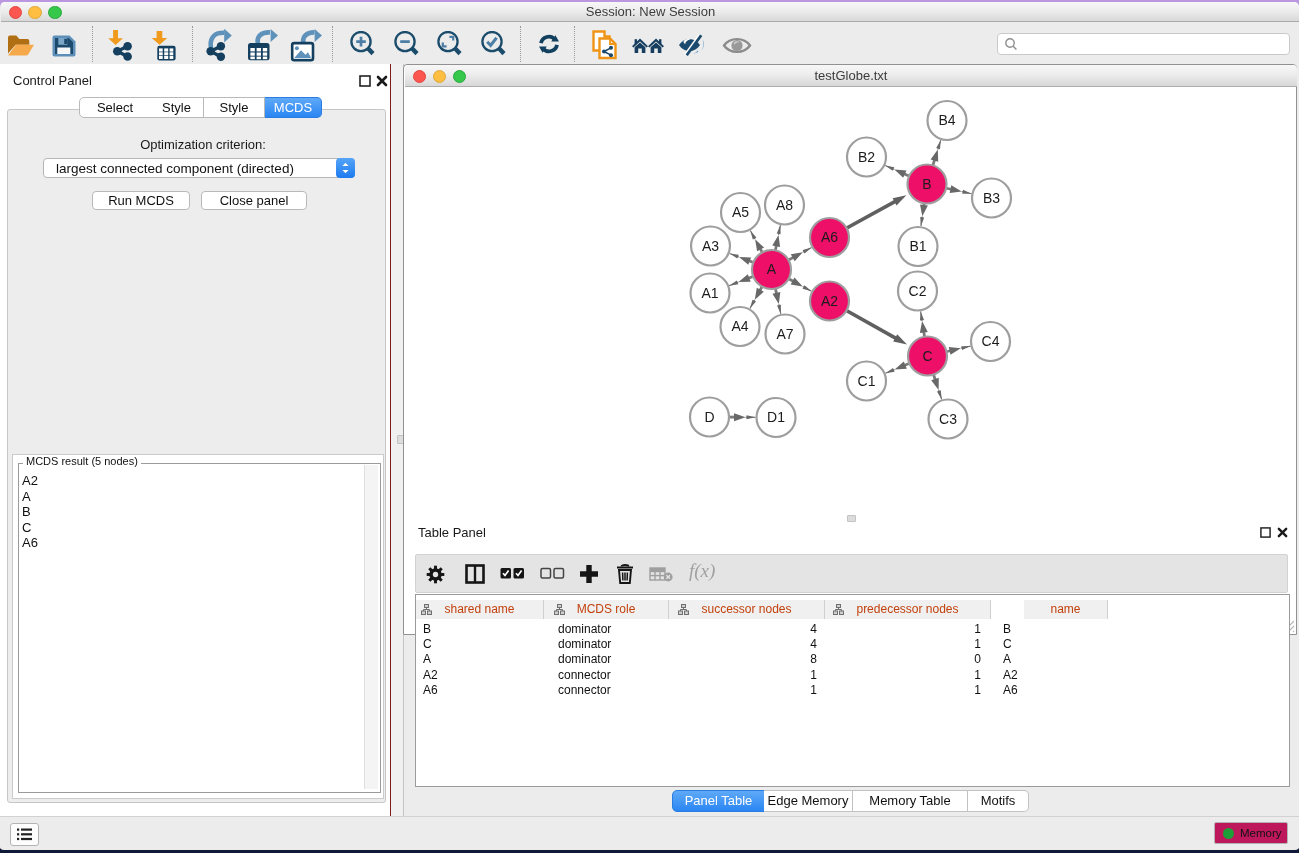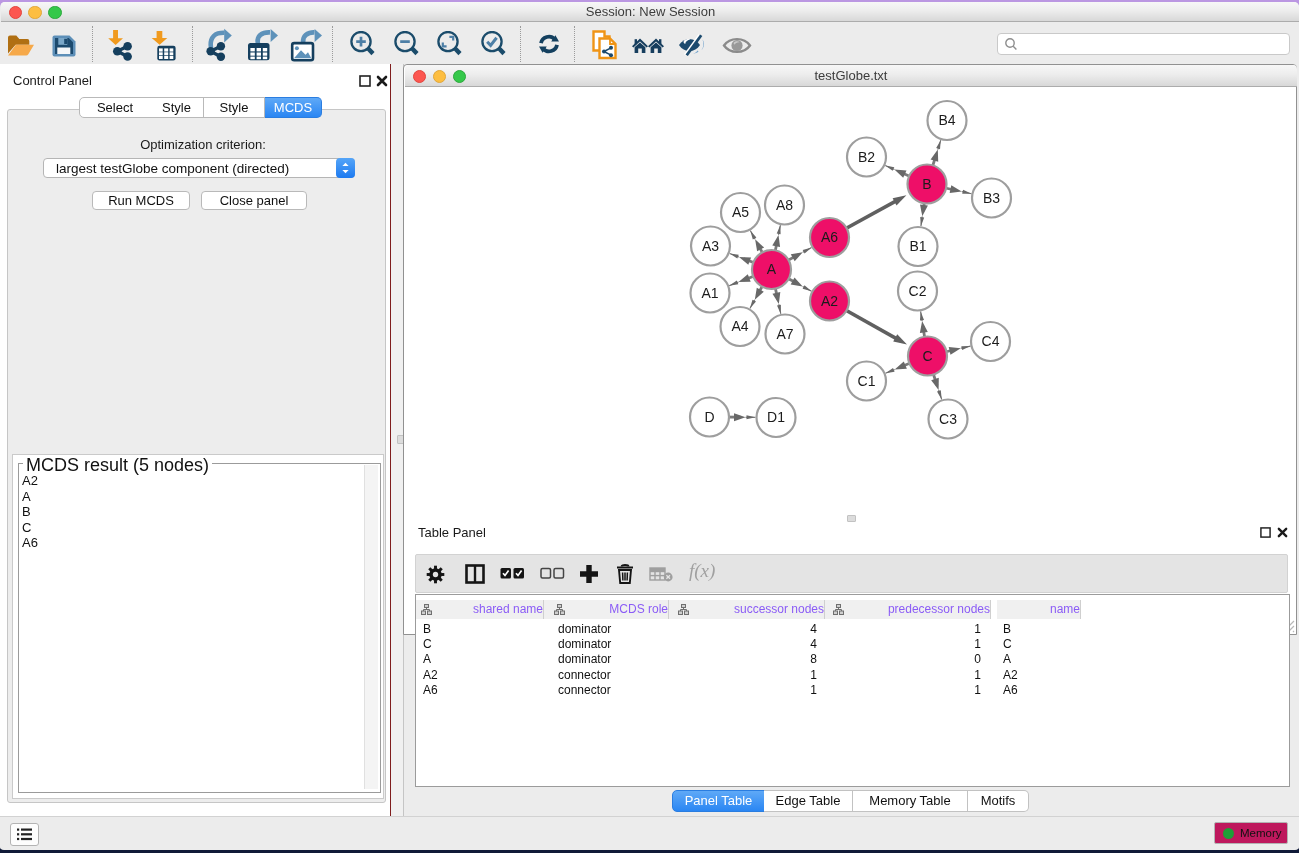--- a/index.html
+++ b/index.html
@@ -20,21 +20,21 @@
 #gap{position:absolute;left:391px;top:62px;width:12px;height:752px;background:#f0f0f0;border-right:1px solid #c5c5c5}
 #cpbox{position:absolute;left:7px;top:45px;width:377px;height:692px;background:#ededed;border:1px solid #c6c6c6;border-radius:3px}
 .tab{position:absolute;top:33px;height:19px;line-height:19px;background:#fff;border:1px solid #b9b9b9;font-size:13px;text-align:center;color:#111}
 .btn{position:absolute;height:17px;line-height:17px;background:#fff;border:1px solid #b9b9b9;border-radius:4px;font-size:13px;text-align:center;color:#111}
 
 #nw{position:absolute;left:403px;top:62px;width:894px;height:571px;background:#fff;border:1px solid #919191;border-radius:4px 4px 0 0;box-sizing:border-box}
 
 .hicon{display:inline-block;vertical-align:-1px}
 #ttool{position:absolute;left:415px;top:552px;width:871px;height:37px;background:#e4e4e4;border:1px solid #d2d2d2;border-radius:2px}
 #tbl{position:absolute;left:415px;top:592px;width:873px;height:191px;background:#fff;border:1px solid #9b9b9b}
-.th{position:absolute;top:5px;height:19px;background:#f0f0f0;border-right:1px solid #cfcfcf;box-sizing:border-box;font-size:12px;color:#8b5cf6;text-align:right;line-height:19px}
+.th{position:absolute;top:5px;height:19px;background:#f0f0f0;border-right:1px solid #cfcfcf;box-sizing:border-box;font-size:12px;color:#c2410c;text-align:center;line-height:19px}
 .td{position:absolute;font-size:12px;color:#111;height:15.5px;line-height:15.5px}
 .btab{position:absolute;top:788px;height:20px;line-height:20px;background:#fff;border:1px solid #c2c2c2;font-size:13px;text-align:center;color:#111}
 #sbar{position:absolute;left:0;top:814px;width:100%;height:32px;background:#ececec;border-top:1px solid #d2d2d2}
 </style>
 </head>
 <body>
 <div id="win">
 
 <div class="tbar" style="top:0;height:19px">
   <div class="tl" style="left:7.5px;top:3.5px;background:#fc5650;border:0.5px solid #e2453e"></div>
@@ -215,34 +215,34 @@
   <svg width="12" height="12" style="position:absolute;left:376px;top:11px" viewBox="0 0 12 12">
         <path d="M2 2 L10 10 M10 2 L2 10" stroke="#1a1a1a" stroke-width="2.6" stroke-linecap="round"></path>
       </svg>
   <div id="cpbox"></div>
   <div class="tab" style="left:79px;width:70px;border-radius:5px 0 0 5px">Select</div>
   <div class="tab" style="left:150px;width:53px;border-left:none">Style</div>
   <div class="tab" style="left:204px;width:60px;border-left:none">Style</div>
   <div class="tab" style="left:265px;width:56px;border-left:none;border-radius:0 5px 5px 0;background:linear-gradient(180deg,#5fa9f7 0,#2a86f3 100%);border-color:#2a7de0;color:#fff">MCDS</div>
   <div style="position:absolute;left:0;top:73px;width:390px;text-align:center;font-size:13px;color:#1a1a1a"><span style="margin-left:16px">Optimization criterion:</span></div>
   <div style="position:absolute;left:43px;top:94px;width:312px;height:20px;background:#fff;border:1px solid #b5b5b5;border-radius:4px;box-sizing:border-box">
-    <span style="position:absolute;left:12px;top:0;line-height:19px;font-size:13.5px;color:#111">largest testGlobe component (directed)</span>
+    <span style="position:absolute;left:12px;top:0;line-height:19px;font-size:13.5px;color:#111">largest connected component (directed)</span>
     <div style="position:absolute;right:-1px;top:-1px;width:19px;height:20px;border-radius:4px;background:linear-gradient(180deg,#55a5f8 0,#1d7af0 100%)">
       <svg width="19" height="20" viewBox="0 0 19 20">
             <path d="M6.4 8 L9.5 4.8 L12.6 8 Z" fill="#fff"></path>
             <path d="M6.4 12 L9.5 15.2 L12.6 12 Z" fill="#fff"></path>
           </svg>
     </div>
   </div>
   <div class="btn" style="left:92px;top:127px;width:96px">Run MCDS</div>
   <div class="btn" style="left:201px;top:127px;width:104px">Close panel</div>
 
   <div style="position:absolute;left:12px;top:390px;width:370px;height:343px;background:#fff;border:1px solid #cacaca">
     <div style="position:absolute;left:5px;top:8px;width:361px;height:328px;border:1px solid #9b9b9b"></div>
-    <div style="position:absolute;left:10px;top:0px;background:#fff;padding:0 3px;font-size:18px;color:#111">MCDS result (5 nodes)</div>
+    <div style="position:absolute;left:10px;top:0px;background:#fff;padding:0 3px;font-size:11px;color:#111">MCDS result (5 nodes)</div>
     <div style="position:absolute;left:9px;top:18px;font-size:13px;color:#111;line-height:15.5px">A2<br>A<br>B<br>C<br>A6</div>
     <div style="position:absolute;left:351px;top:10px;width:13px;height:324px;background:#f4f4f4;border-left:1px solid #e0e0e0"></div>
   </div>
 </div>
 <div id="gap">
       <div style="position:absolute;left:6px;top:371px;width:5px;height:7px;background:#dcdcdc;border:1px solid #c2c2c2;border-radius:1px"></div>
     </div>
 
 <div id="nw">
   <div class="tbar" style="top:0;border-radius:4px 4px 0 0">
@@ -469,21 +469,21 @@
           <path d="M5.5 3.5 V5.5 M2.5 7 V5.5 H8.5 V7" fill="none" stroke="#6f6f6f"></path>
         </svg>successor nodes</div>
 <div class="th" style="left:409px;width:166px"><svg class="hicon" width="11" height="11" viewBox="0 0 11 11" style="position:absolute;left:8px;top:4px">
           <g fill="#cfcfcf" stroke="#6f6f6f" stroke-width="1">
             <rect x="3.5" y="0.5" width="4" height="3"></rect>
             <rect x="0.5" y="7" width="4" height="3.5"></rect>
             <rect x="6.5" y="7" width="4" height="3.5"></rect>
           </g>
           <path d="M5.5 3.5 V5.5 M2.5 7 V5.5 H8.5 V7" fill="none" stroke="#6f6f6f"></path>
         </svg>predecessor nodes</div>
-<div class="th" style="left:581px;width:84px">name</div>
+<div class="th" style="left:608px;width:84px">name</div>
 <div class="td" style="left:7px;top:26.5px">B</div>
       <div class="td" style="left:142px;top:26.5px">dominator</div>
       <div class="td" style="left:253px;top:26.5px;width:148px;text-align:right">4</div>
       <div class="td" style="left:409px;top:26.5px;width:156px;text-align:right">1</div>
       <div class="td" style="left:587px;top:26.5px">B</div>
 <div class="td" style="left:7px;top:41.9px">C</div>
       <div class="td" style="left:142px;top:41.9px">dominator</div>
       <div class="td" style="left:253px;top:41.9px;width:148px;text-align:right">4</div>
       <div class="td" style="left:409px;top:41.9px;width:156px;text-align:right">1</div>
       <div class="td" style="left:587px;top:41.9px">C</div>
@@ -499,21 +499,21 @@
       <div class="td" style="left:587px;top:72.7px">A2</div>
 <div class="td" style="left:7px;top:88.1px">A6</div>
       <div class="td" style="left:142px;top:88.1px">connector</div>
       <div class="td" style="left:253px;top:88.1px;width:148px;text-align:right">1</div>
       <div class="td" style="left:409px;top:88.1px;width:156px;text-align:right">1</div>
       <div class="td" style="left:587px;top:88.1px">A6</div>
 
 </div>
 
 <div class="btab" style="left:672px;width:91px;border-radius:5px 0 0 5px;background:linear-gradient(180deg,#5fa9f7 0,#2a86f3 100%);border-color:#2a7de0;color:#fff">Panel Table</div>
-<div class="btab" style="left:764px;width:88px;border-left:none">Edge Table</div>
+<div class="btab" style="left:764px;width:88px;border-left:none">Edge Memory</div>
 <div class="btab" style="left:853px;width:114px;border-left:none">Memory Table</div>
 <div class="btab" style="left:968px;width:60px;border-left:none;border-radius:0 5px 5px 0">Motifs</div>
 
 <div id="sbar">
   <div style="position:absolute;left:10px;top:6px;width:27px;height:21px;background:#fdfdfd;border:1px solid #b3b3b3;border-radius:3px">
     <svg width="15" height="13" viewBox="0 0 15 13" style="position:absolute;left:6px;top:4px">
       <rect x="0" y="0.5" width="2.2" height="2.2" fill="#222"></rect>
           <rect x="4" y="0.5" width="11" height="2.2" fill="#222"></rect>
       <rect x="0" y="5.2" width="2.2" height="2.2" fill="#222"></rect>
           <rect x="4" y="5.2" width="11" height="2.2" fill="#222"></rect>

